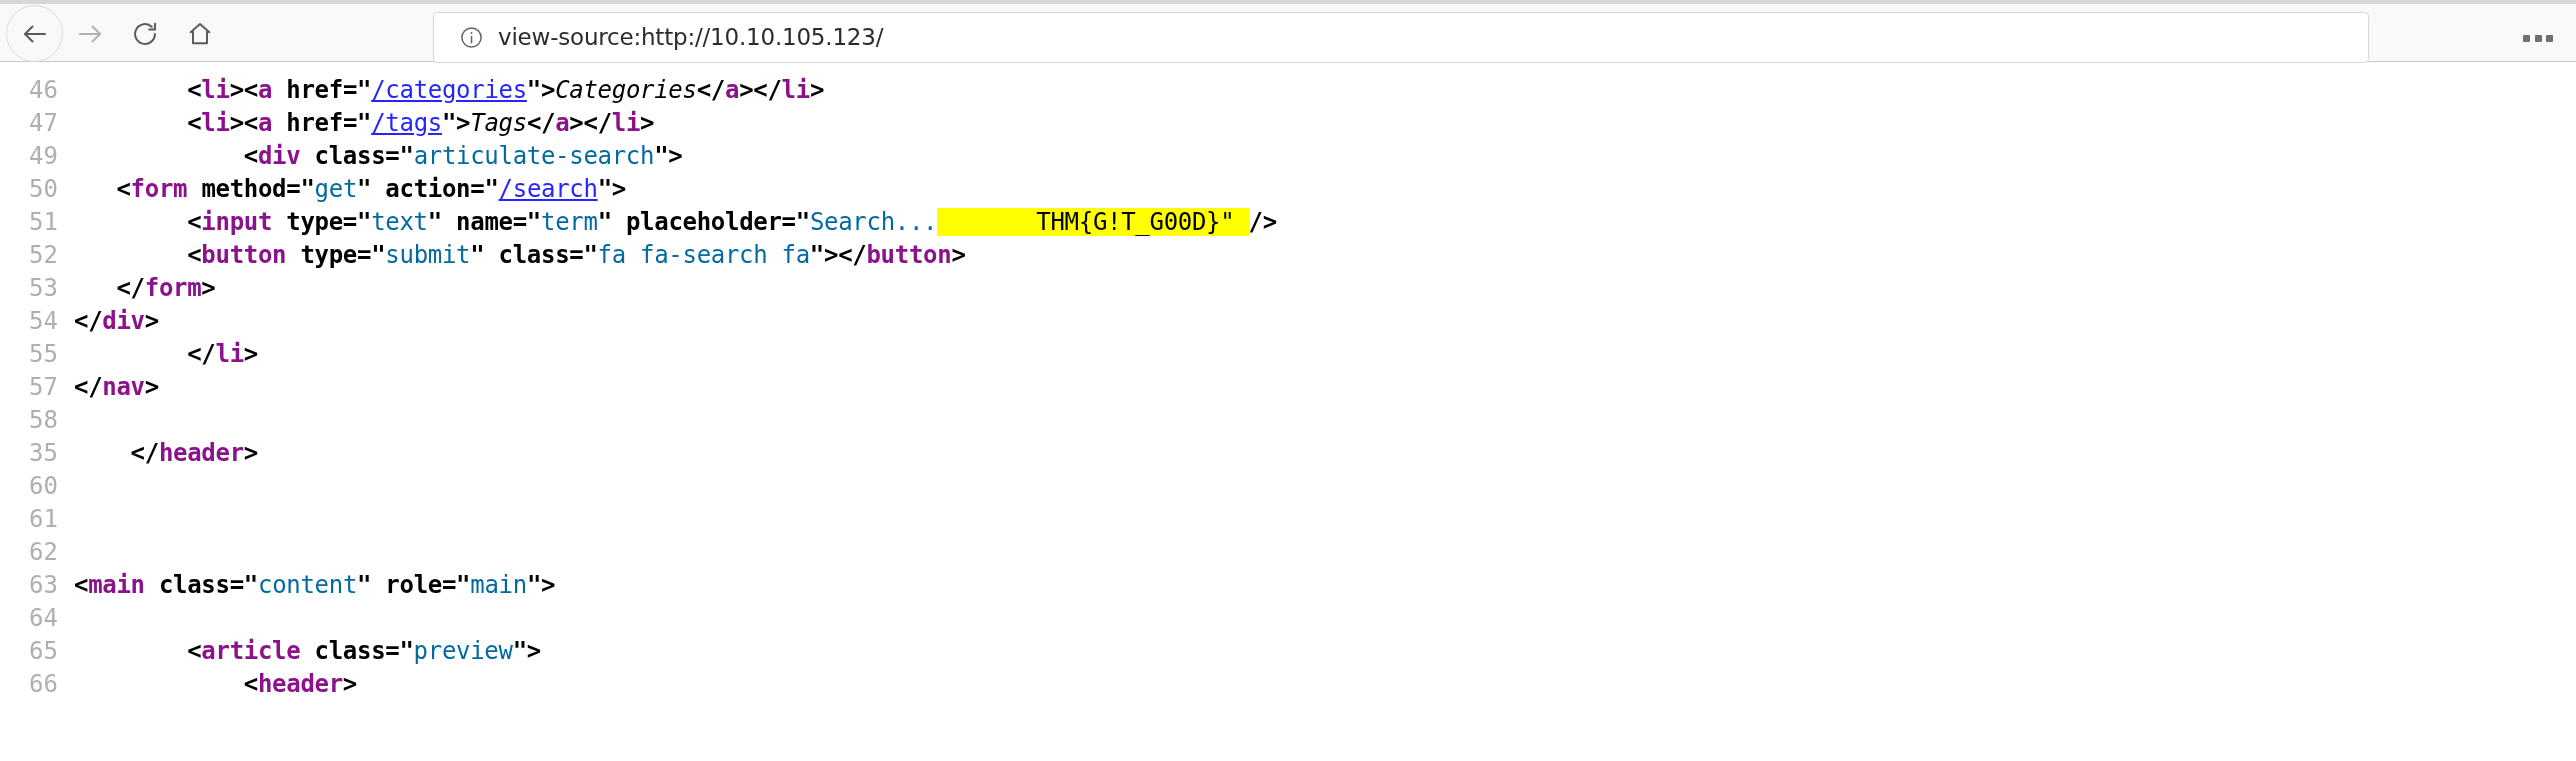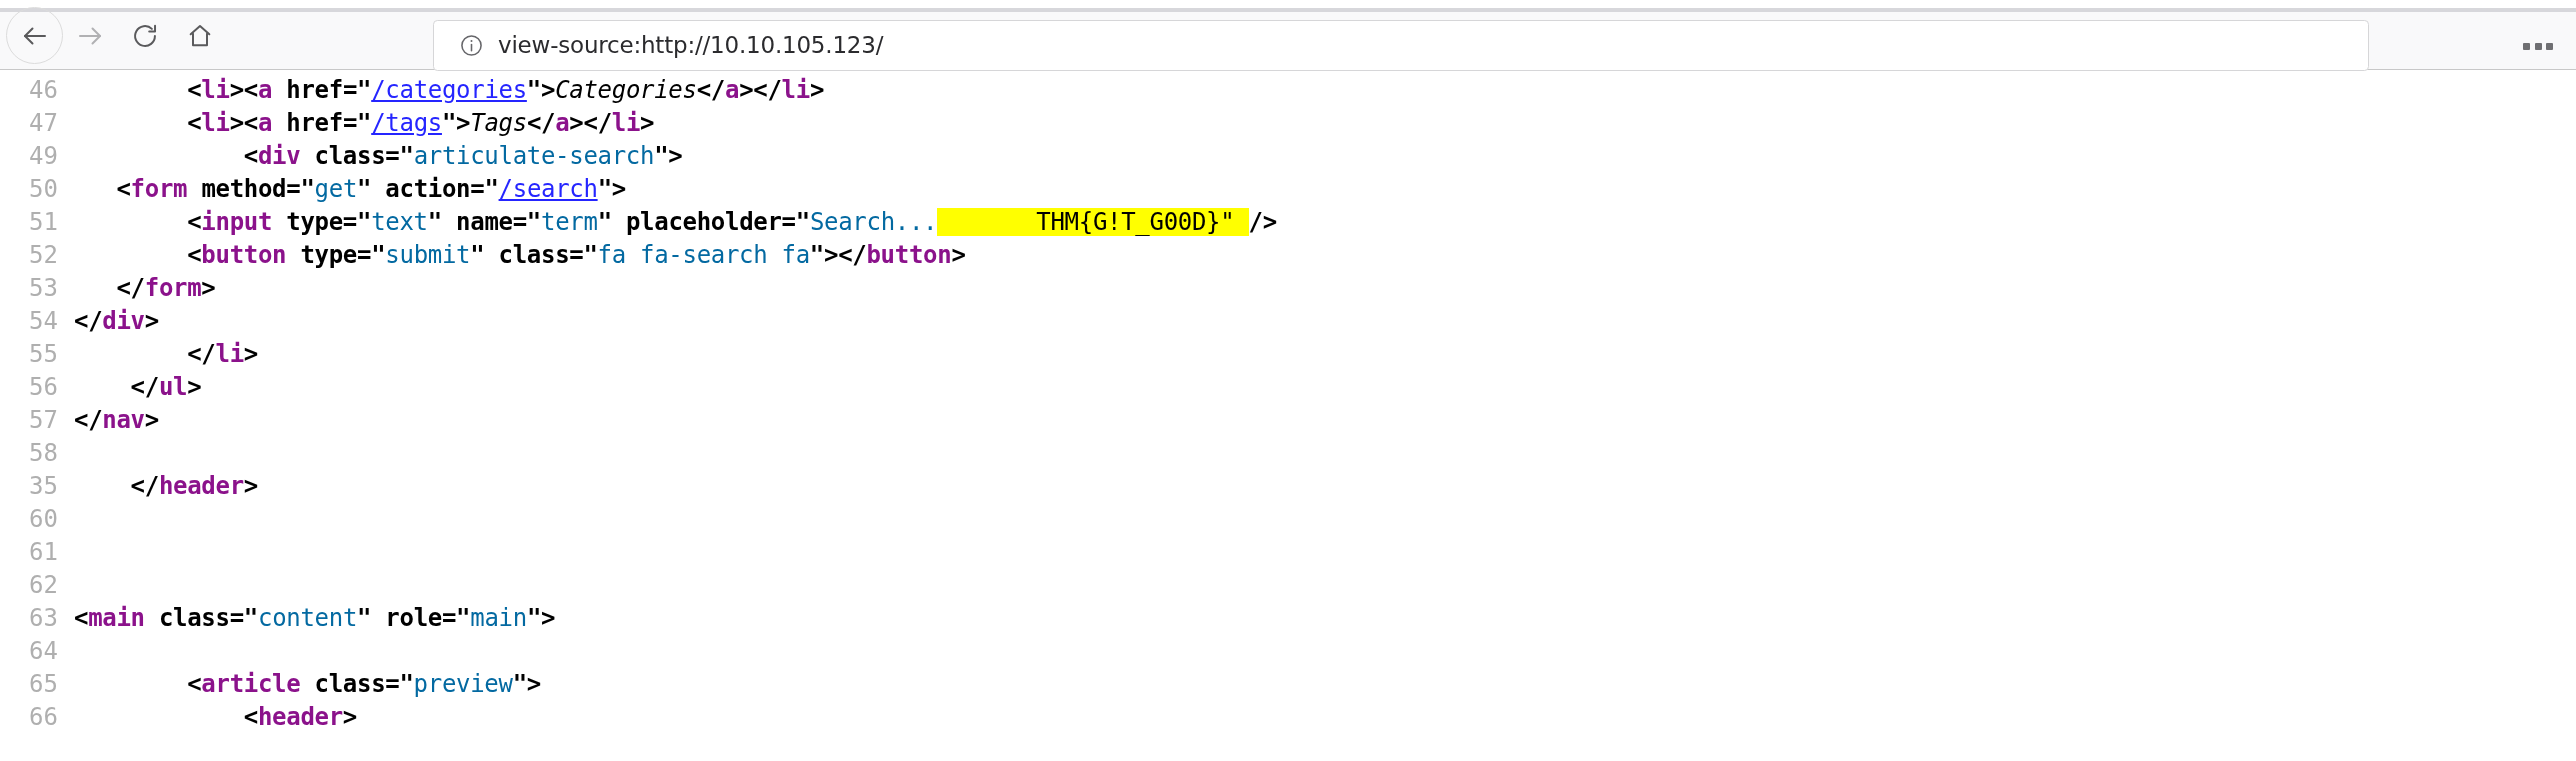--- a/index.html
+++ b/index.html
@@ -7,25 +7,25 @@
   html, body {
     margin: 0; padding: 0;
     width: 2576px; height: 761px;
     overflow: hidden;
     background: #ffffff;
     font-family: "Liberation Sans", sans-serif;
   }
 
   
   #browser-chrome {
-    position: absolute; top: 8px; left: 0;
+    position: absolute; top: 0; left: 0;
     width: 2576px; height: 62px;
     background: #f9f9fa;
     border-bottom: 1.8px solid #c8c8c8;
-    display: flex; align-items: flex-start;
+    display: flex; align-items: flex-end;
   }
   #browser-chrome::before {
     content: ""; position: absolute; top: 0; left: 0;
     width: 2576px; height: 4.4px; background: #d7d7db;
   }
 
   .nav-btn {
     width: 55px; height: 55px;
     display: flex; align-items: center; justify-content: center;
     border: none; background: transparent;
@@ -213,24 +213,20 @@
         </tr>
         <tr>
           <td class="ln">54</td>
           <td class="code"><span class="t-punct">&lt;/</span><span class="t-tag">div</span><span class="t-punct">&gt;</span></td>
         </tr>
         <tr>
           <td class="ln">55</td>
           <td class="code"><span class="t-punct">        &lt;/</span><span class="t-tag">li</span><span class="t-punct">&gt;</span></td>
         </tr>
         <tr>
-          <td class="ln">56</td>
-          <td class="code"><span class="t-punct">    &lt;/</span><span class="t-tag">ul</span><span class="t-punct">&gt;</span></td>
-        </tr>
-        <tr>
           <td class="ln">57</td>
           <td class="code"><span class="t-punct">&lt;/</span><span class="t-tag">nav</span><span class="t-punct">&gt;</span></td>
         </tr>
         <tr>
           <td class="ln">58</td>
           <td class="code">&nbsp;</td>
         </tr>
         <tr>
           <td class="ln">35</td>
           <td class="code"><span class="t-punct">    &lt;/</span><span class="t-tag">header</span><span class="t-punct">&gt;</span></td>

